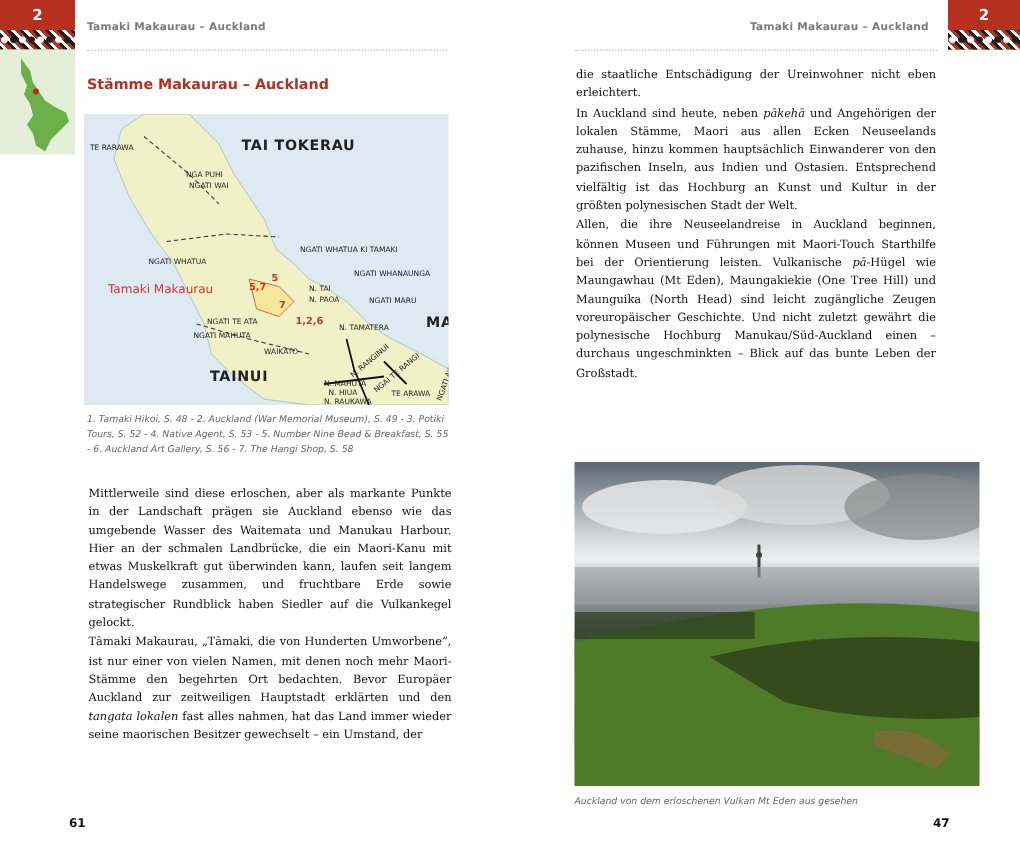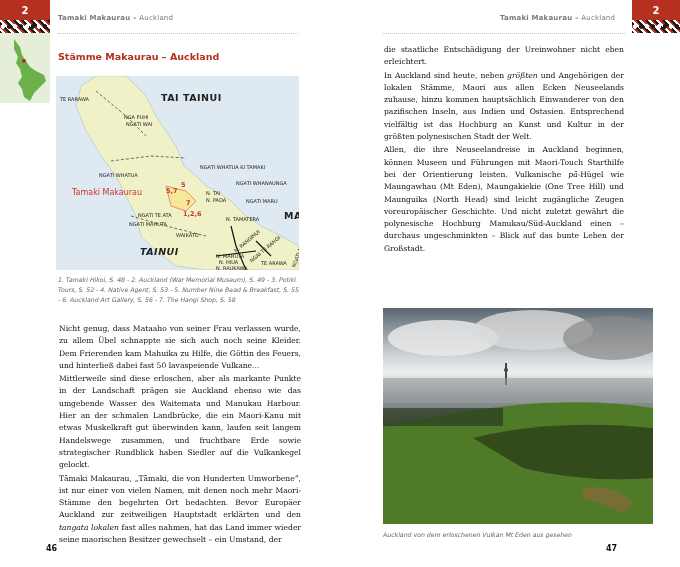--- a/index.html
+++ b/index.html
@@ -6,21 +6,21 @@
   body { width:680px; height:567px; background:#ffffff; position:relative; overflow:hidden; font-family:"DejaVu Serif", serif; color:#1a1a1a; }
   .abs { position:absolute; }
   .tab-num { background:#b5301f; color:#fff; font-family:"DejaVu Sans", sans-serif; font-weight:bold; font-size:10px; text-align:center; }
   .pattern { background-color:#b5301f;
     background-image:
       radial-gradient(circle at 25% 50%, #ffffff 0 2px, transparent 2.5px),
       radial-gradient(circle at 75% 50%, #1b1b1b 0 2px, transparent 2.5px),
       repeating-linear-gradient(45deg, #1b1b1b 0 2px, #ffffff 2px 4px, #b5301f 4px 6px);
   }
   .running-head { font-family:"DejaVu Sans", sans-serif; font-size:7px; font-weight:bold; color:#7a7a7a; letter-spacing:0.2px; }
-  .running-head .sub { font-weight:normal;text-align:right; }
+  .running-head .sub { font-weight:bold;text-align:right; }
   .dotted { border-top:1px dotted #c9c9c9; height:0; }
   .section-title { font-family:"DejaVu Sans", sans-serif; font-weight:bold; font-size:9.5px; color:#b5301f; }
   .body-text { font-size:7.6px; line-height:12.3px; text-align:justify; color:#111; }
   .body-text p { margin:1px; }
   .caption { font-family:"DejaVu Sans", sans-serif; font-style:italic; font-size:6.2px; line-height:10px; color:#666; }
   .page-num { font-family:"DejaVu Sans", sans-serif; font-weight:bold; font-size:8px; color:#111; }
   .map { background:#dfe9f1; overflow:hidden; }
   .map .lbl { position:absolute; font-family:"DejaVu Sans", sans-serif; font-size:5px; color:#222; white-space:nowrap; }
   .map .big { font-size:9.5px; font-weight:bold; letter-spacing:0.5px; }
   .map .red { color:#c8382a; font-size:8px; }
@@ -48,85 +48,84 @@
 <div class="abs section-title" style="left:58px;top:51px;">Stämme Makaurau – Auckland</div>
 
 <div class="abs map" style="left:56px;top:76px;width:243px;height:194px;">
   <svg class="abs" width="243" height="194" viewBox="0 0 243 194" style="left:0;top:0;">
     <path d="M40 0 L70 0 L90 20 L100 40 L110 55 L120 70 L128 90 L140 100 L150 110 L160 115 L175 125 L190 140 L205 150 L225 160 L243 170 L243 194 L150 194 L120 190 L100 175 L85 160 L80 140 L70 120 L60 100 L45 80 L30 55 L20 30 L25 10 Z" fill="#f1f1c8" stroke="#9bb" stroke-width="0.5"></path>
     <path d="M110 110 L130 115 L140 125 L130 135 L115 130 Z" fill="#f6e79a" stroke="#c8382a" stroke-width="0.5"></path>
     <path d="M40 15 L70 40 L90 60 M55 85 L95 80 L130 82 M75 140 L110 150 L150 160" stroke="#333" stroke-width="0.7" stroke-dasharray="3,2" fill="none"></path>
     <path d="M175 150 L180 170 L190 194 M200 165 L215 180 M160 180 L200 175" stroke="#111" stroke-width="1.2" fill="none"></path>
   </svg>
   <span class="lbl" style="left:4px;top:20px;">TE RARAWA</span>
-  <span class="lbl big" style="left:105px;top:16px;">TAI TAINUI</span>
+  <span class="lbl big" style="left:105px;top:16px;">TAI TOKERAU</span>
   <span class="lbl" style="left:68px;top:38px;">NGA PUHI</span>
   <span class="lbl" style="left:70px;top:45px;">NGATI WAI</span>
   <span class="lbl" style="left:144px;top:88px;">NGATI WHATUA KI TAMAKI</span>
   <span class="lbl" style="left:43px;top:96px;">NGATI WHATUA</span>
   <span class="lbl" style="left:180px;top:104px;">NGATI WHANAUNGA</span>
   <span class="lbl" style="left:150px;top:114px;">N. TAI</span>
   <span class="lbl" style="left:150px;top:121px;">N. PAOA</span>
   <span class="lbl" style="left:190px;top:122px;">NGATI MARU</span>
   <span class="lbl" style="left:82px;top:136px;">NGATI TE ATA</span>
   <span class="lbl" style="left:73px;top:145px;">NGATI MAHUTA</span>
   <span class="lbl" style="left:170px;top:140px;">N. TAMATERA</span>
   <span class="lbl" style="left:120px;top:156px;">WAIKATO</span>
-  <span class="lbl big" style="left:84px;top:170px;font-style:italic;">TAINUI</span>
+  <span class="lbl big" style="left:84px;top:170px;">TAINUI</span>
   <span class="lbl" style="left:175px;top:162px;transform:rotate(-40deg);">N. RANGINUI</span>
   <span class="lbl" style="left:190px;top:170px;transform:rotate(-40deg);">NGAI TE RANGI</span>
   <span class="lbl" style="left:160px;top:177px;">N. MAHUTA</span>
   <span class="lbl" style="left:163px;top:183px;">N. HIUA</span>
   <span class="lbl" style="left:160px;top:189px;">N. RAUKAWA</span>
   <span class="lbl" style="left:205px;top:184px;">TE ARAWA</span>
   <span class="lbl" style="left:228px;top:175px;transform:rotate(-70deg);">NGATI AWA</span>
   <span class="lbl big" style="left:228px;top:134px;">MA</span>
   <span class="lbl red" style="left:16px;top:112px;">Tamaki Makaurau</span>
   <span class="lbl num" style="left:110px;top:111px;">5,7</span>
   <span class="lbl num" style="left:125px;top:105px;">5</span>
   <span class="lbl num" style="left:130px;top:123px;">7</span>
-  <span class="lbl num" style="left:127px;top:134px;">1,2,6</span>
+  <span class="lbl num" style="left:141px;top:134px;">1,2,6</span>
 </div>
 
 <div class="abs caption" style="left:58px;top:275px;width:245px;">1. Tamaki Hikoi, S. 48 - 2. Auckland (War Memorial Museum), S. 49 - 3. Potiki Tours, S. 52 - 4. Native Agent, S. 53 - 5. Number Nine Bead &amp; Breakfast, S. 55 - 6. Auckland Art Gallery, S. 56 - 7. The Hangi Shop, S. 58</div>
 
 <div class="abs body-text" style="left:58px;top:322px;width:244px;">
-  <p>Nicht genug, dass Mataaho von seiner Frau verlassen wurde, zu allem Übel schnappte sie sich auch noch seine Kleider. Dem Frierenden kam Mahuika zu Hilfe, die Göttin des Feuers, und hinterließ dabei fast 50 lavaspeiende Vulkane...</p>
   <p>Mittlerweile sind diese erloschen, aber als markante Punkte in der Landschaft prägen sie Auckland ebenso wie das umgebende Wasser des Waitemata und Manukau Harbour. Hier an der schmalen Landbrücke, die ein Maori-Kanu mit etwas Muskelkraft gut überwinden kann, laufen seit langem Handelswege zusammen, und fruchtbare Erde sowie strategischer Rundblick haben Siedler auf die Vulkankegel gelockt.</p>
   <p><span>Tāmaki Makaurau, „Tāmaki, die von Hunderten Umworbene“, ist nur einer von vielen Namen, mit denen noch mehr Maori-Stämme den begehrten Ort bedachten. Bevor Europäer Auckland zur zeitweiligen Hauptstadt erklärten und den</span> <i>tangata lokalen</i> <span>fast alles nahmen, hat das Land immer wieder seine maorischen Besitzer gewechselt – ein Umstand, der</span></p>
 </div>
 
-<div class="abs page-num" style="left:46px;top:544px;">46</div>
+<div class="abs page-num" style="left:46px;top:544px;">61</div>
 
 <div class="abs tab-num" style="left:632px;top:0;width:48px;height:20px;line-height:22px;">
   <span>2</span>
 </div>
 <div class="abs pattern" style="left:632px;top:20px;width:48px;height:13px;background-size:12px 13px,12px 13px,auto;"></div>
 
 <div class="abs running-head" style="left:500px;top:14px;">
   <span>Tamaki Makaurau</span><span> – </span><span class="sub">Auckland</span>
 </div>
 <div class="abs dotted" style="left:383px;top:33px;width:242px;"></div>
 
 <div class="abs body-text" style="left:383px;top:43px;width:242px;">
   <p>die staatliche Entschädigung der Ureinwohner nicht eben erleichtert.</p>
-  <p><span>In Auckland sind heute, neben</span> <i>größten</i> <span>und Angehörigen der lokalen Stämme, Maori aus allen Ecken Neuseelands zuhause, hinzu kommen hauptsächlich Einwanderer von den pazifischen Inseln, aus Indien und Ostasien. Entsprechend vielfältig ist das Hochburg an Kunst und Kultur in der größten polynesischen Stadt der Welt.</span></p>
+  <p><span>In Auckland sind heute, neben</span> <i>pākehā</i> <span>und Angehörigen der lokalen Stämme, Maori aus allen Ecken Neuseelands zuhause, hinzu kommen hauptsächlich Einwanderer von den pazifischen Inseln, aus Indien und Ostasien. Entsprechend vielfältig ist das Hochburg an Kunst und Kultur in der größten polynesischen Stadt der Welt.</span></p>
   <p><span>Allen, die ihre Neuseelandreise in Auckland beginnen, können Museen und Führungen mit Maori-Touch Starthilfe bei der Orientierung leisten. Vulkanische</span> <i>pā</i><span>-Hügel wie Maungawhau (Mt Eden), Maungakiekie (One Tree Hill) und Maunguika (North Head) sind leicht zugängliche Zeugen voreuropäischer Geschichte. Und nicht zuletzt gewährt die polynesische Hochburg Manukau/Süd-Auckland einen – durchaus ungeschminkten – Blick auf das bunte Leben der Großstadt.</span></p>
 </div>
 
 <div class="abs" style="left:383px;top:308px;width:270px;height:216px;overflow:hidden;background:linear-gradient(180deg,#5a6670 0%,#cfd3d6 22%,#eef0f0 30%,#8d9294 42%,#6e7a78 50%,#3f5a35 58%,#5f8a32 70%,#3d5a22 85%,#6e9a3a 100%);">
   <svg width="270" height="216" viewBox="0 0 270 216">
     <ellipse cx="60" cy="30" rx="55" ry="18" fill="#e8e8e8" opacity="0.85"></ellipse>
     <ellipse cx="150" cy="22" rx="60" ry="20" fill="#d9d9d9" opacity="0.8"></ellipse>
     <ellipse cx="230" cy="30" rx="50" ry="22" fill="#8a8a8a" opacity="0.7"></ellipse>
     <rect x="122" y="55" width="2" height="22" fill="#444"></rect>
     <circle cx="123" cy="62" r="2" fill="#444"></circle>
     <rect x="0" y="70" width="270" height="25" fill="#9aa0a2" opacity="0.6"></rect>
     <path d="M0 120 Q80 100 160 95 Q220 92 270 100 L270 216 L0 216 Z" fill="#4f7a28"></path>
     <path d="M90 130 Q170 110 270 120 L270 170 Q200 175 140 160 Z" fill="#2c3f18" opacity="0.8"></path>
     <path d="M200 180 Q230 175 250 195 L240 205 Q220 195 200 190 Z" fill="#8a6a3a" opacity="0.7"></path>
     <rect x="0" y="100" width="120" height="18" fill="#2a3a20" opacity="0.7"></rect>
   </svg>
 </div>
 
 <div class="abs caption" style="left:383px;top:530px;width:260px;">Auckland von dem erloschenen Vulkan Mt Eden aus gesehen</div>
 
-<div class="abs page-num" style="left:606px;top:544px;">47</div>
+<div class="abs page-num" style="left:622px;top:544px;">47</div>
 
 </body></html>

